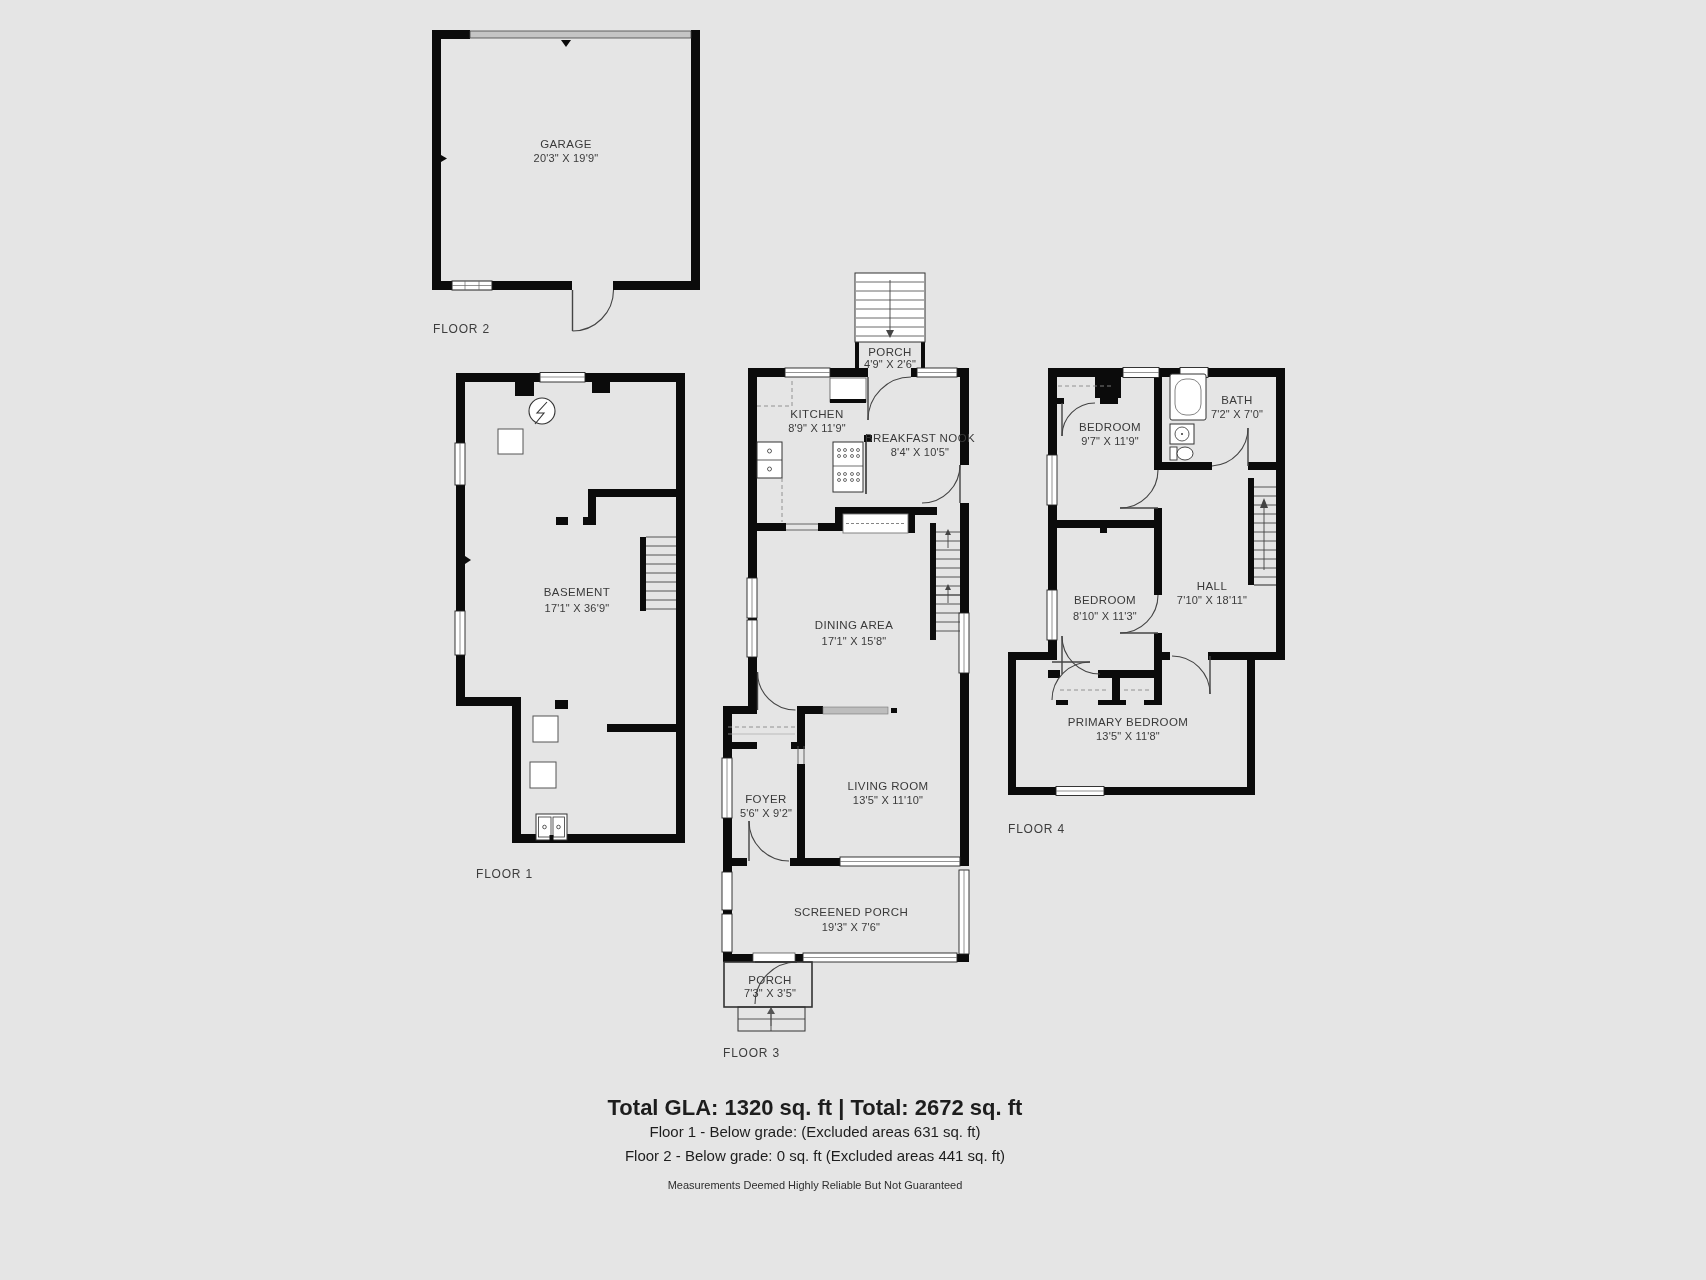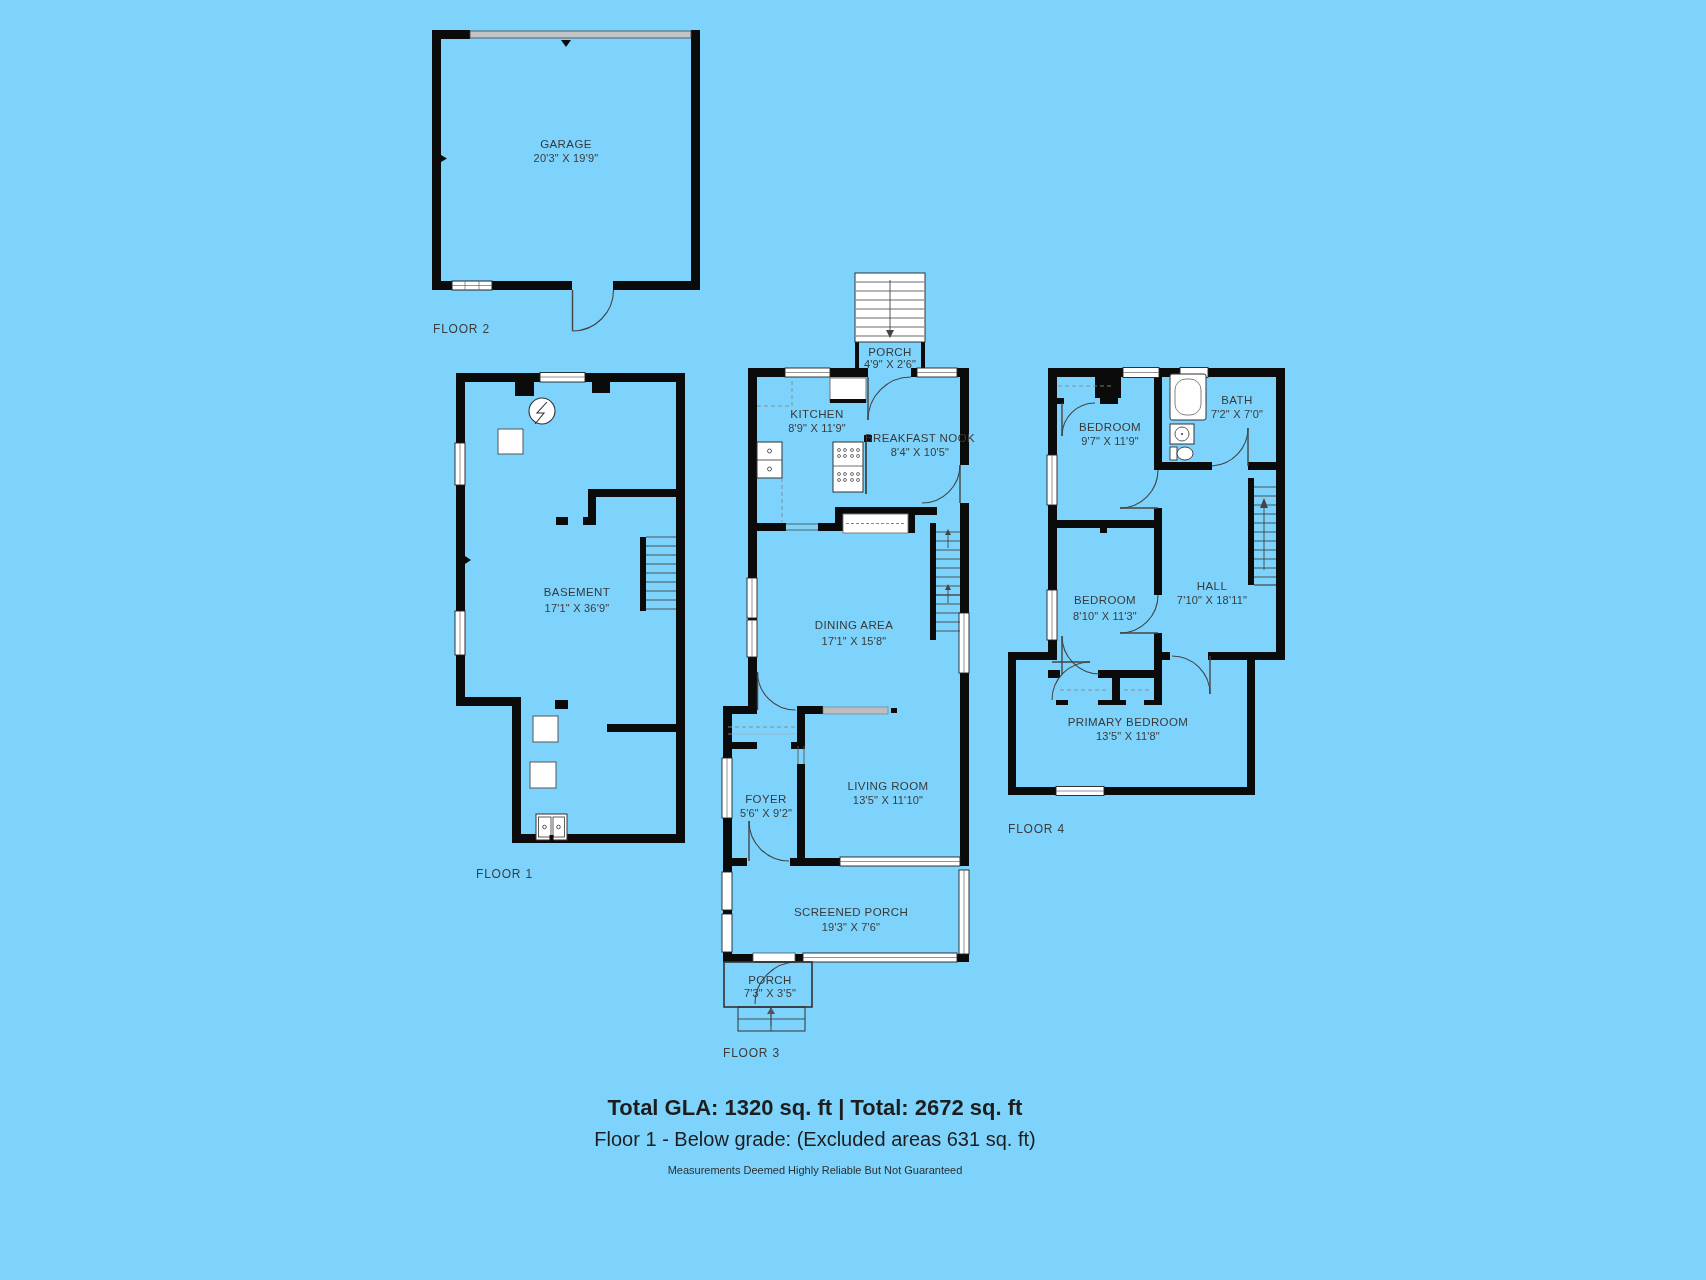--- a/index.html
+++ b/index.html
@@ -1,25 +1,25 @@
 <!DOCTYPE html>
 <html><head>
 <meta charset="utf-8">
 <style>
   html,body{margin:0;padding:0;background:#fff;}
-  .canvas{position:relative;width:1706px;height:1280px;background:#7dd3fc;
+  .canvas{position:relative;width:1706px;height:1280px;background:#e5e5e5;
           font-family:"Liberation Sans",sans-serif;overflow:hidden;}
   svg{position:absolute;left:0;top:0;}
   svg text{font-family:"Liberation Sans",sans-serif;fill:#3a3a3a;}
   .room-name{font-size:11.5px;letter-spacing:.4px;}
   .room-dims{font-size:11px;letter-spacing:.2px;}
   .floor-caption{font-size:12px;letter-spacing:.8px;fill:#3d3d3d;}
   .footer{position:absolute;left:0;top:1096px;width:1630px;text-align:center;color:#1d1d1d;}
   .f-bold{font-size:22px;font-weight:bold;line-height:24px;}
-  .f-line{font-size:20px;line-height:23.5px;margin-top:8px;}
+  .f-line{font-size:15px;line-height:23.5px;}
   .f-small{font-size:11px;margin-top:12px;color:#2e2e2e;}
 </style>
 </head>
 <body>
 
 <div class="canvas">
 <svg width="1706" height="1280" viewBox="0 0 1706 1280">
 
   <g>
     <path fill="#0b0b0b" d="
@@ -343,15 +343,16 @@
     <text class="room-dims" x="1212" y="604" text-anchor="middle">7'10" X 18'11"</text>
     <text class="room-name" x="1128" y="726" text-anchor="middle">PRIMARY BEDROOM</text>
     <text class="room-dims" x="1128" y="740" text-anchor="middle">13'5" X 11'8"</text>
     <text class="floor-caption" x="1008" y="833">FLOOR 4</text>
   </g>
 </svg>
 
   <div class="footer">
     <div class="f-bold">Total GLA: 1320 sq. ft | Total: 2672 sq. ft</div>
     <div class="f-line">Floor 1 - Below grade: (Excluded areas 631 sq. ft)</div>
+    <div class="f-line">Floor 2 - Below grade: 0 sq. ft (Excluded areas 441 sq. ft)</div>
     <div class="f-small">Measurements Deemed Highly Reliable But Not Guaranteed</div>
   </div>
 </div>
 
 </body></html>

